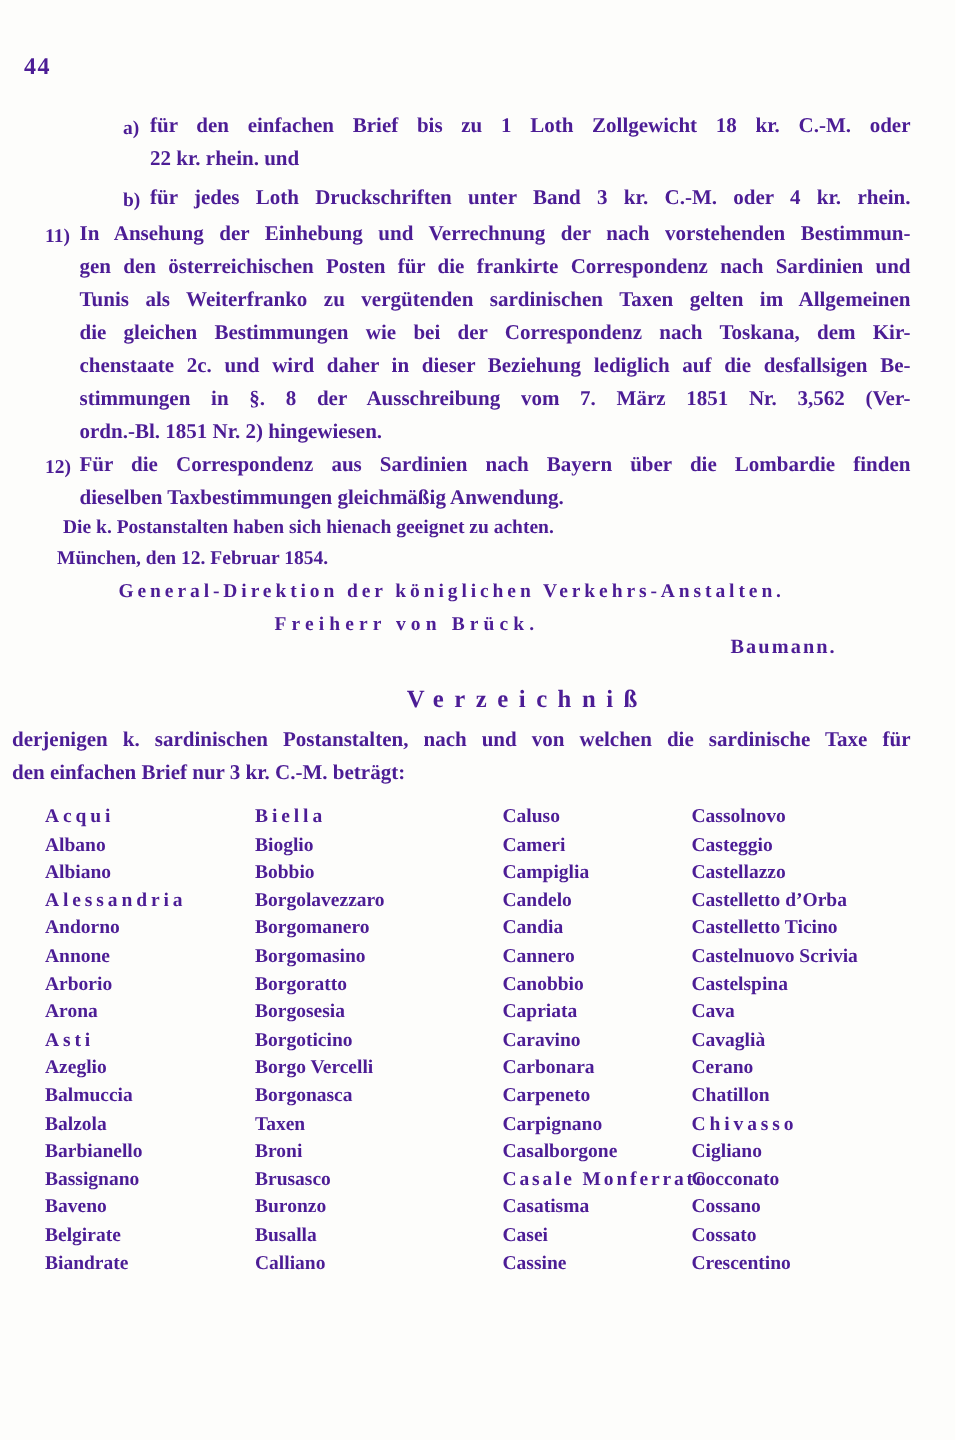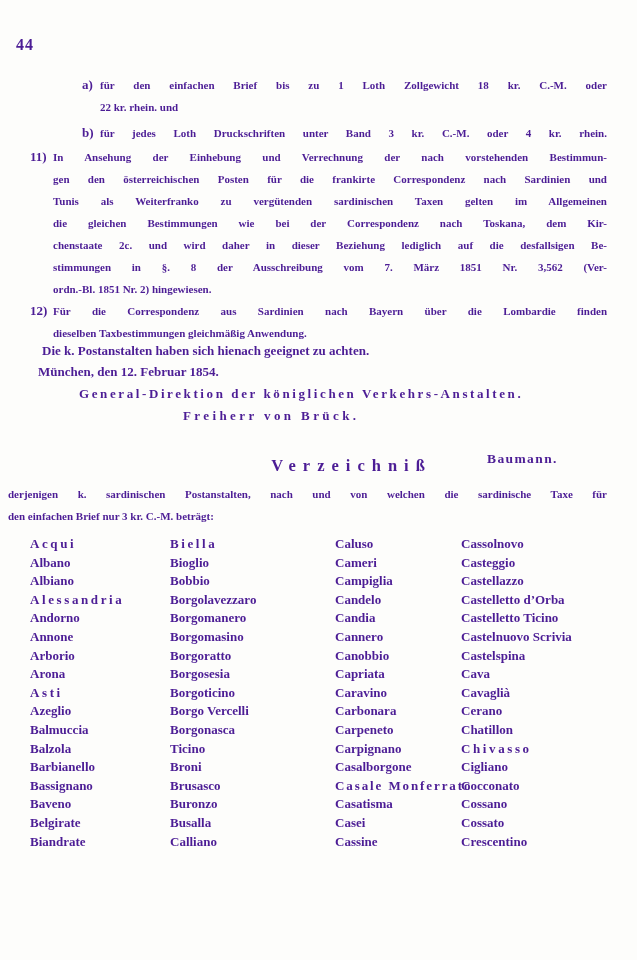--- a/index.html
+++ b/index.html
@@ -13,28 +13,28 @@
   }
   .pagenum {
     position:absolute; left:16px; top:36px;
     font-size:16px; font-weight:bold; letter-spacing:1px;
   }
   
   .hang { position:absolute; }
   .hang .num { position:absolute; left:0; top:0; font-size:13px; font-weight:bold; line-height:22px; }
   .hang .lines { margin-left:var(--ti); }
   .bline {
-    font-size:11px; font-weight:bold; line-height:22px;
+    font-size:14px; font-weight:bold; line-height:22px;
     white-space:nowrap;
   }
   .just { text-align:justify; text-align-last:justify; white-space:normal; }
   .freeline { position:absolute; font-size:13px; font-weight:bold; line-height:20px; white-space:nowrap; }
   .authority { letter-spacing:2.6px; }
   .signer { letter-spacing:3.4px; }
-  .countersigner { letter-spacing:1.4px; font-size:13.5px;margin-top:28px; }
+  .countersigner { letter-spacing:1.4px; font-size:13.5px; }
   .title {
     position:absolute; left:0; top:456; width:637px;
     text-align:center; font-size:16.5px; font-weight:bold; letter-spacing:7px;
   }
   .intro { position:absolute; left:8px; top:483px; width:599px; }
   .intro .bline { line-height:22px; }
   
   .towns { position:absolute; top:535px; left:0; width:637px; }
   .towns .col { position:absolute; top:0; }
   .towns .cell {
@@ -126,21 +126,21 @@
       <div class="cell">Bioglio</div>
       <div class="cell">Bobbio</div>
       <div class="cell">Borgolavezzaro</div>
       <div class="cell">Borgomanero</div>
       <div class="cell">Borgomasino</div>
       <div class="cell">Borgoratto</div>
       <div class="cell">Borgosesia</div>
       <div class="cell">Borgoticino</div>
       <div class="cell">Borgo Vercelli</div>
       <div class="cell">Borgonasca</div>
-      <div class="cell">Ticino</div>
+      <div class="cell">Taxen</div>
       <div class="cell">Broni</div>
       <div class="cell">Brusasco</div>
       <div class="cell">Buronzo</div>
       <div class="cell">Busalla</div>
       <div class="cell">Calliano</div>
     </div>
 
     <div class="col" style="left:335px;">
       <div class="cell">Caluso</div>
       <div class="cell">Cameri</div>

